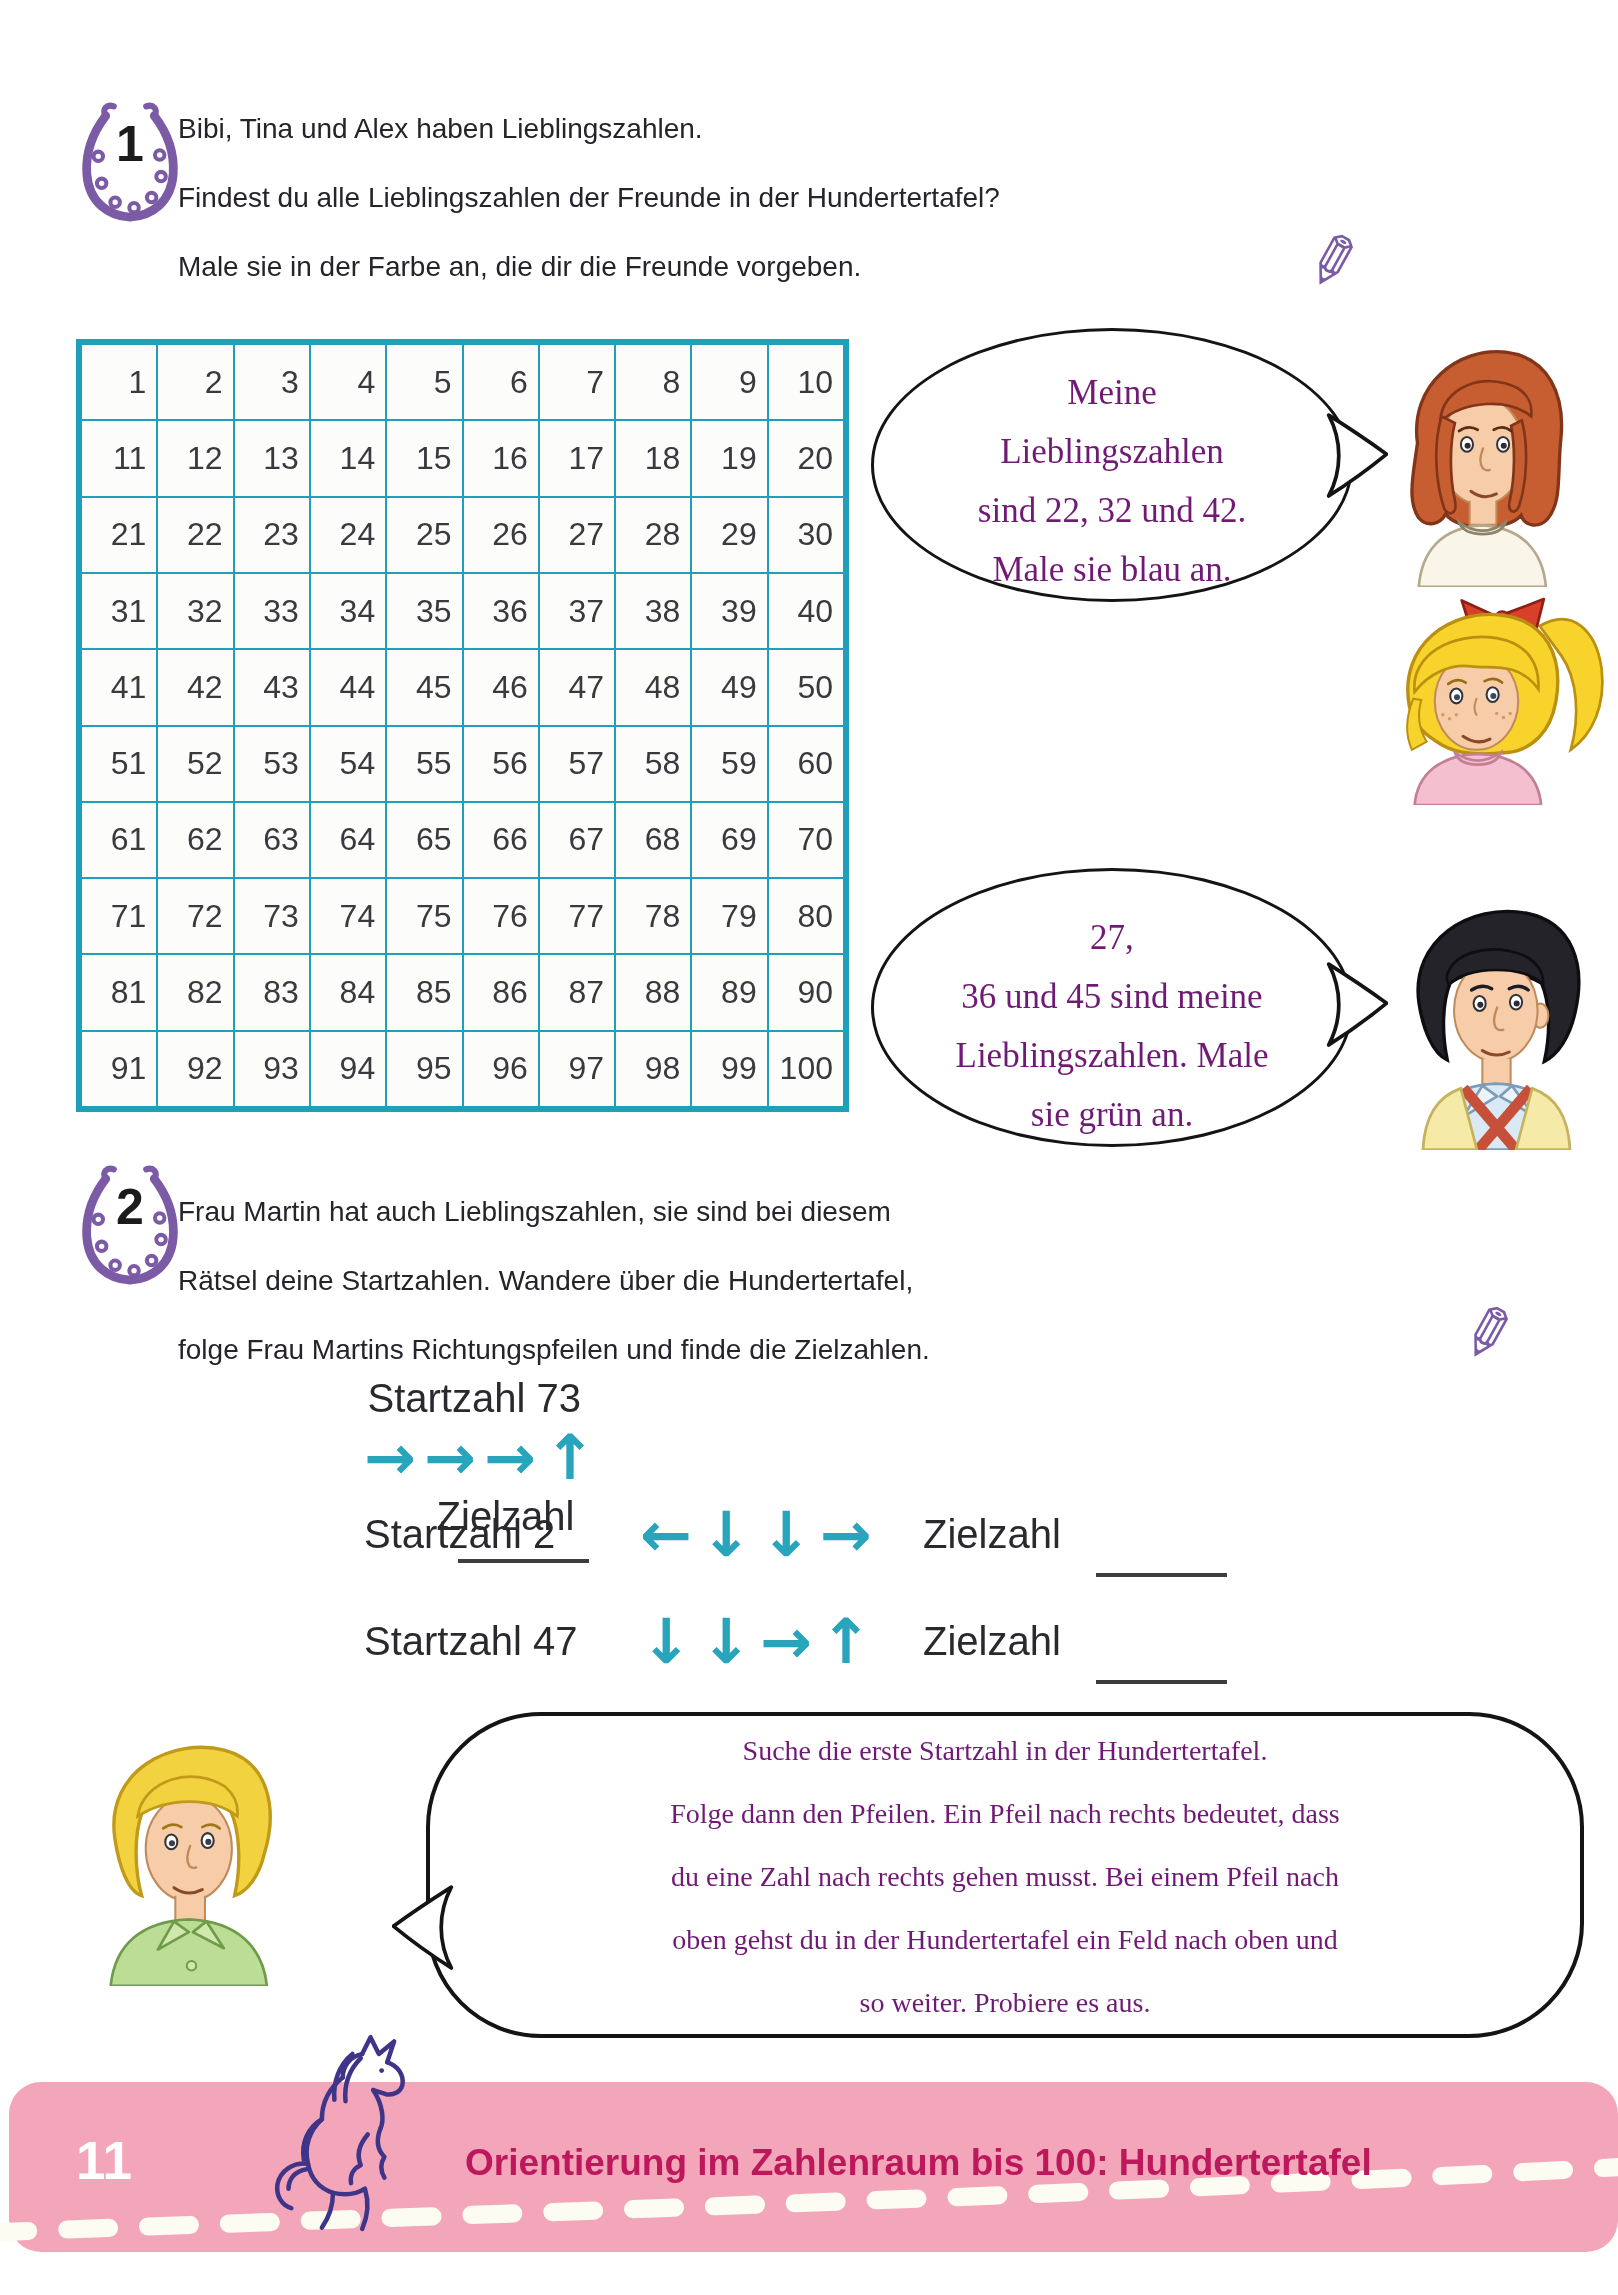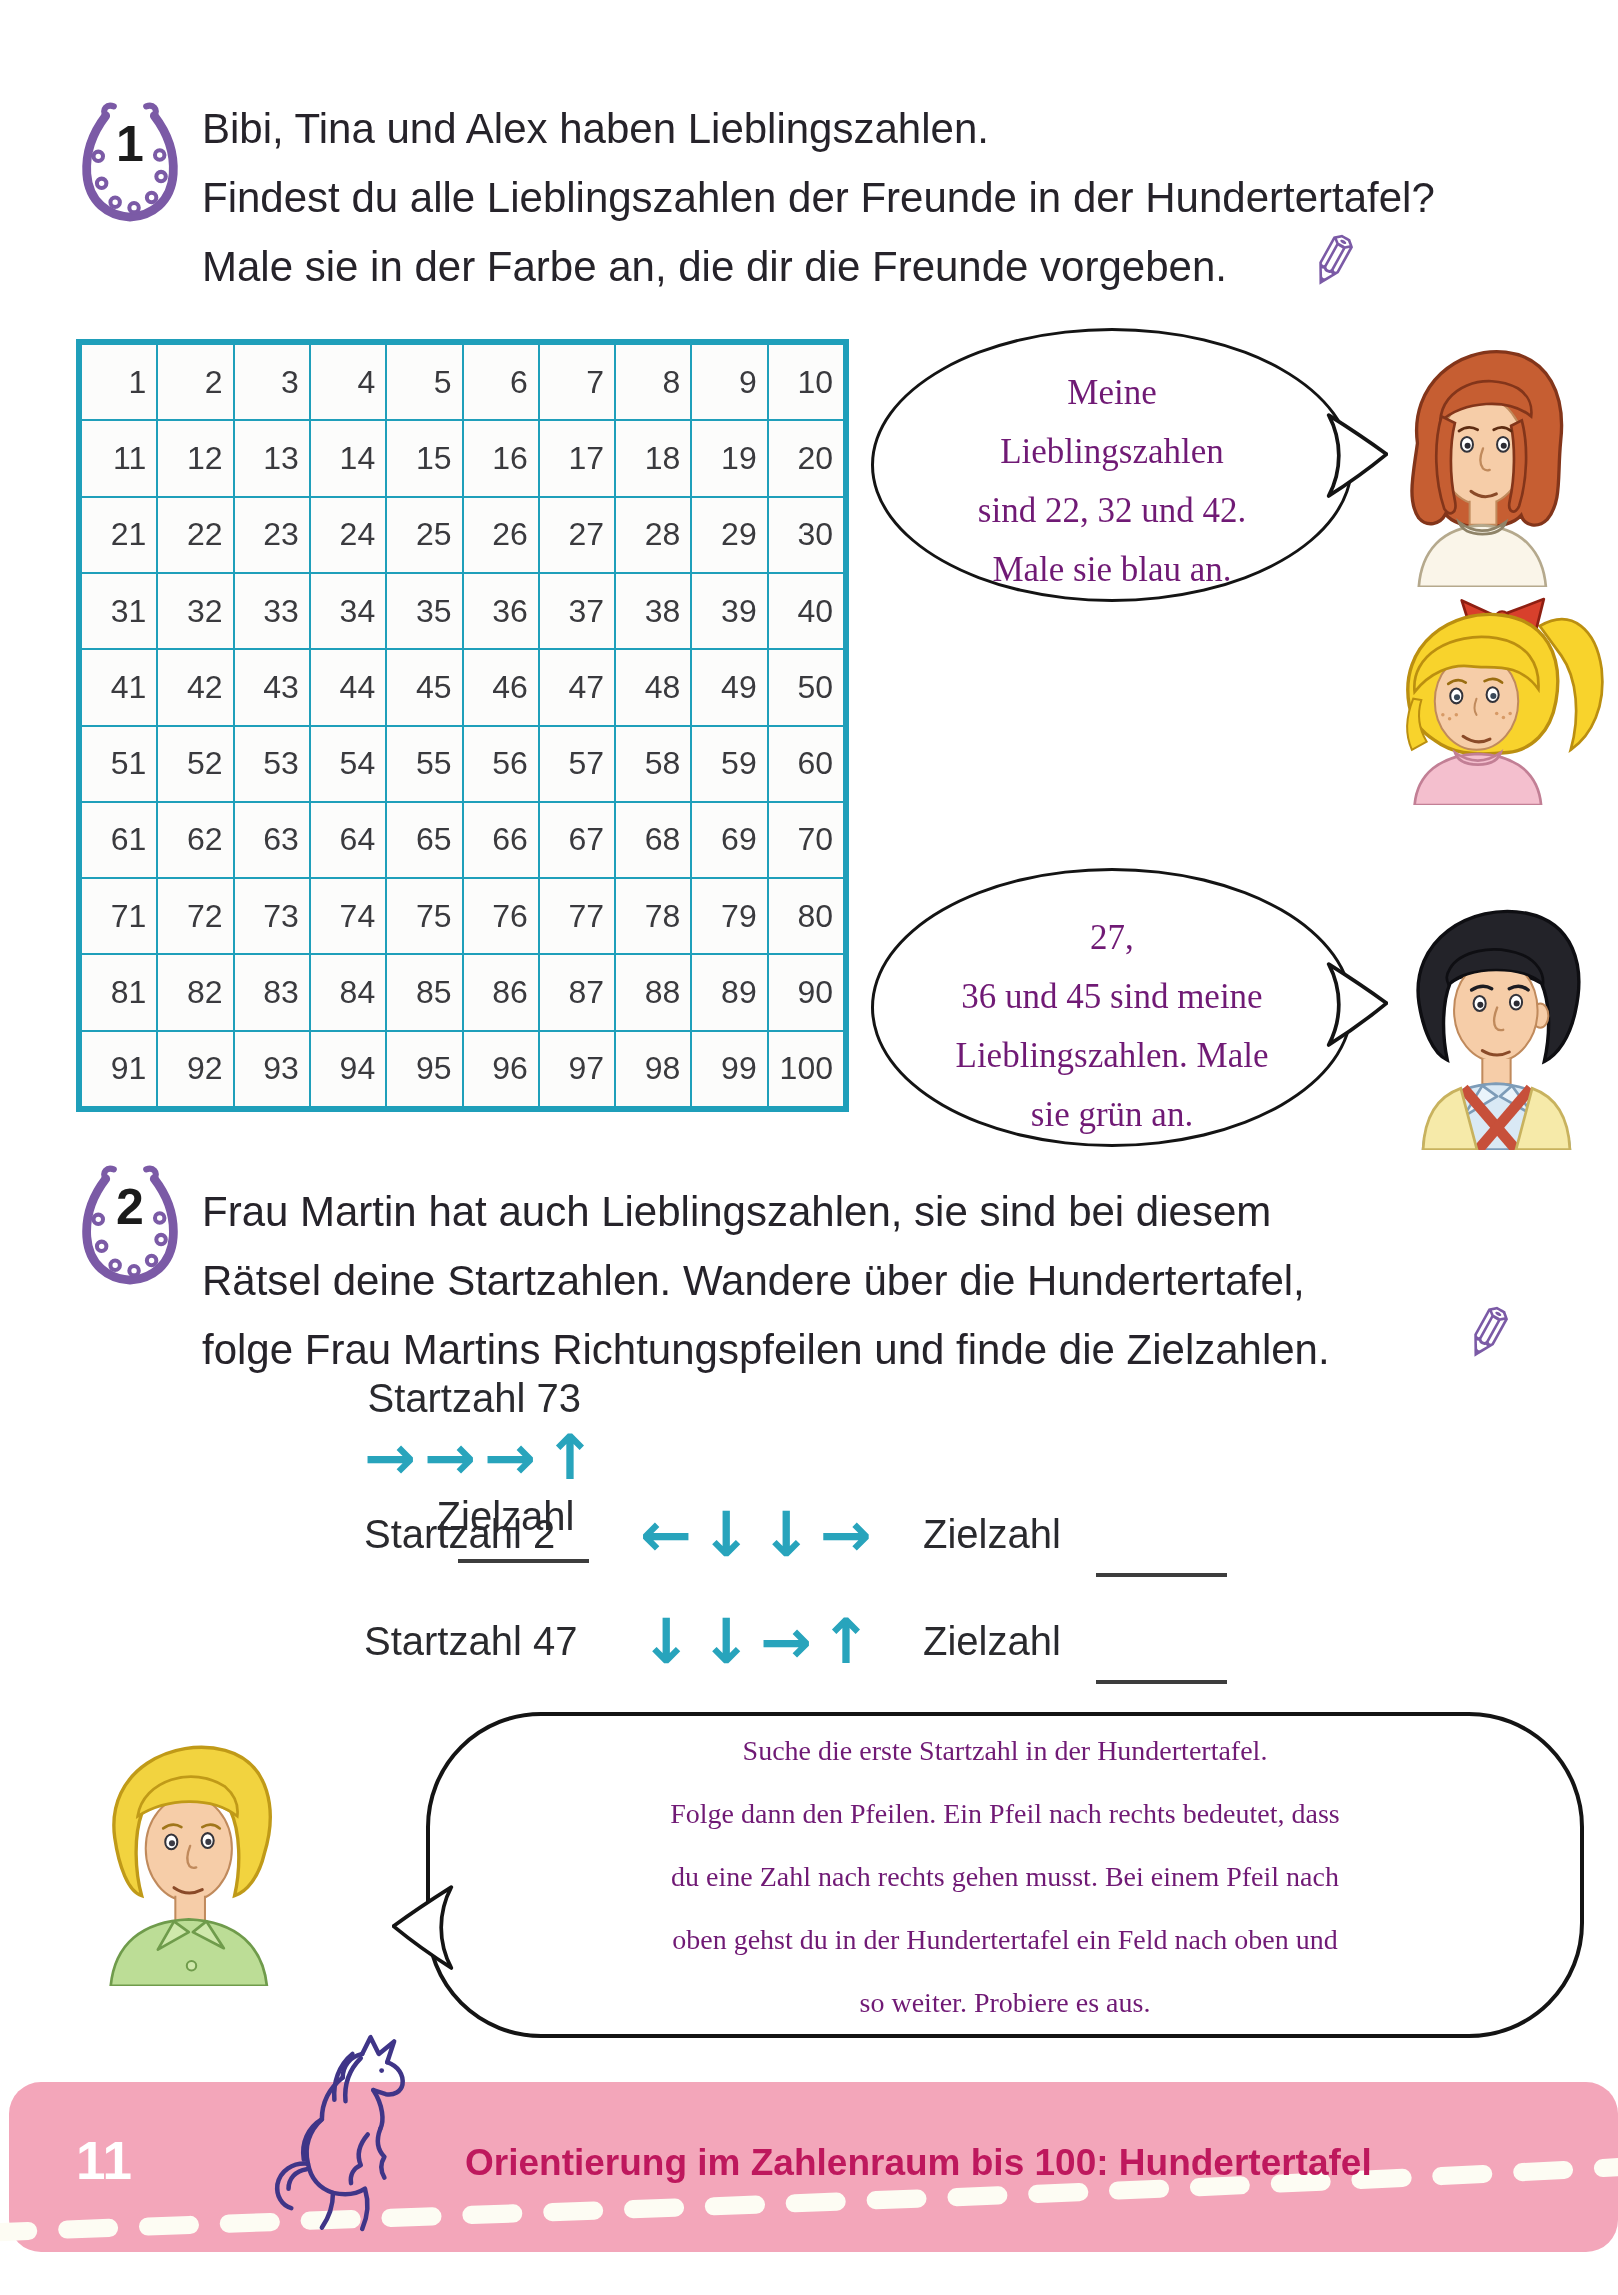--- a/index.html
+++ b/index.html
@@ -8,21 +8,21 @@
 
   
   .badge{position:absolute;width:108px;height:125px;}
   #badge1{left:76px;top:101px;}
   #badge2{left:76px;top:1164px;}
   .badge svg{position:absolute;inset:0;}
   .badge .num{position:absolute;left:0;right:0;top:13.5px;text-align:center;
               font-size:50px;font-weight:bold;color:#1b1b1b;}
 
   
-  .instr{position:absolute;left:202px;width:1409px;font-size:42px;line-height:69px;
+  .instr{position:absolute;left:178px;width:1409px;font-size:28px;line-height:69px;
          white-space:pre-line;color:#26232a;}
   #ex1-text{top:94px;}
   #ex2-text{top:1177px;}
 
   .pencil{position:absolute;color:#7b5aa6;font-size:67px;line-height:67px;
           transform:scaleX(-1) rotate(16deg);}
   #pencil1{left:1306px;top:228px;}
   #pencil2{left:1461px;top:1300px;}
 
   

